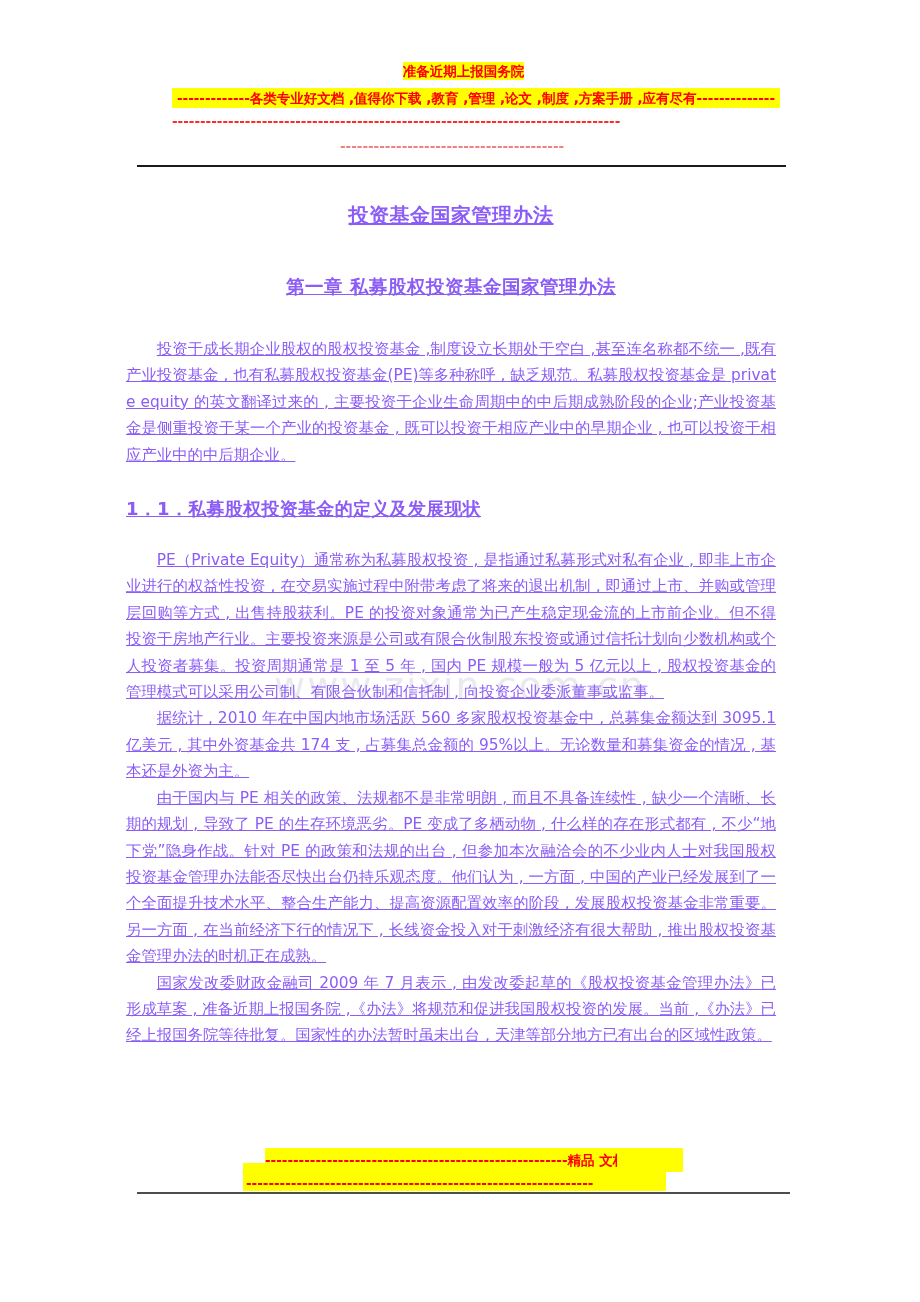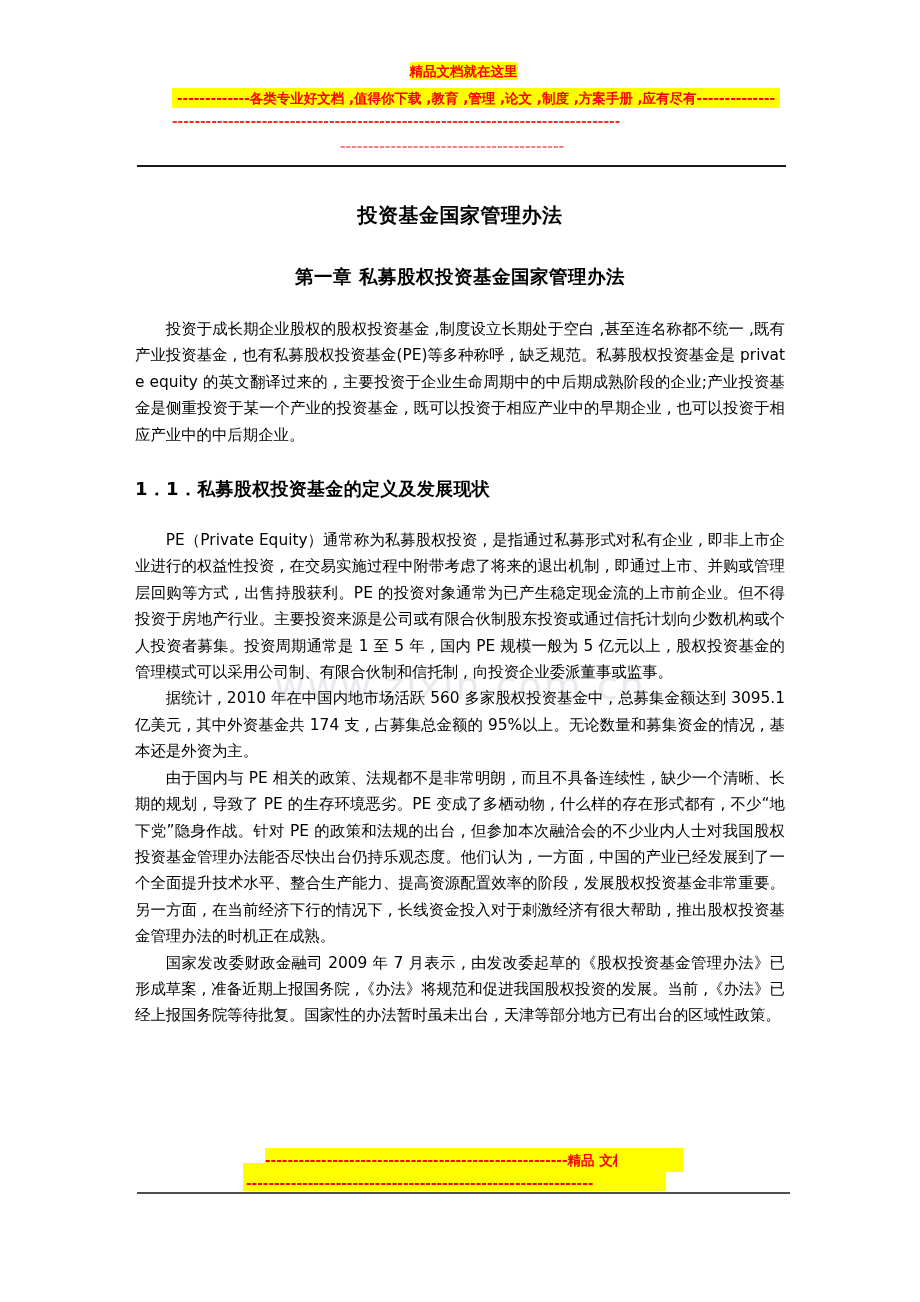--- a/index.html
+++ b/index.html
@@ -167,41 +167,42 @@
     top: 1192px;
     width: 653px;
     height: 0;
     border-top: 2px solid #4d4d4d;
     z-index: 3;
   }
 
   
   .content {
     position: absolute;
-    left: 135px;
+    left: 126px;
     top: 190px;
     width: 650px;
     z-index: 1;
-    color: #000000;
+    color: #8b5cf6;
+    text-decoration: underline;
   }
 
   h1.doc-title {
     font-size: 20px;
     font-weight: bold;
     text-align: center;
     margin: 0;
     padding: 10px 0 0 0;
     line-height: 30px;
     letter-spacing: 0.5px;
   }
   h2.chapter-title {
     font-size: 18.5px;
     font-weight: bold;
     text-align: center;
-    margin: 0;
+    margin: 10px;
     padding: 33px 0 0 0;
     line-height: 28px;
     letter-spacing: 0.5px;
   }
   h3.section-title {
     font-size: 18px;
     font-weight: bold;
     text-align: left;
     margin: 0;
     padding: 28px 0 0 0;
@@ -223,21 +224,21 @@
 </style>
 </head>
 <body>
 
 <div class="page">
 
   <div class="watermark">www.zixin.com.cn</div>
 
   <div class="header-block">
     <div class="hdr-line1">
-      <span class="hl">精品文档就在这里</span>
+      <span class="hl">准备近期上报国务院</span>
     </div>
     <div class="hdr-line2">-------------各类专业好文档 ,值得你下载 ,教育 ,管理 ,论文 ,制度 ,方案手册 ,应有尽有--------------</div>
     <div class="hdr-line3">--------------------------------------------------------------------------------</div>
     <div class="hdr-line4">----------------------------------------</div>
     <div class="hdr-rule"></div>
   </div>
 
   <div class="content">
 
     <h1 class="doc-title">投资基金国家管理办法</h1>

